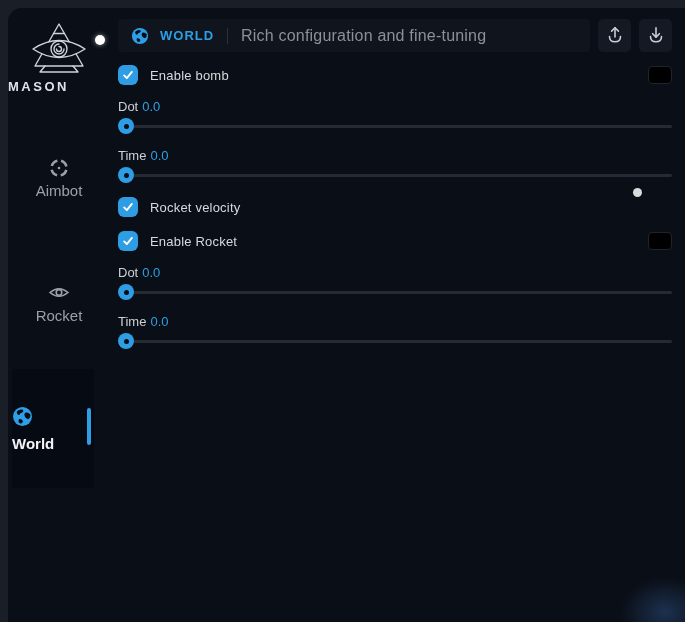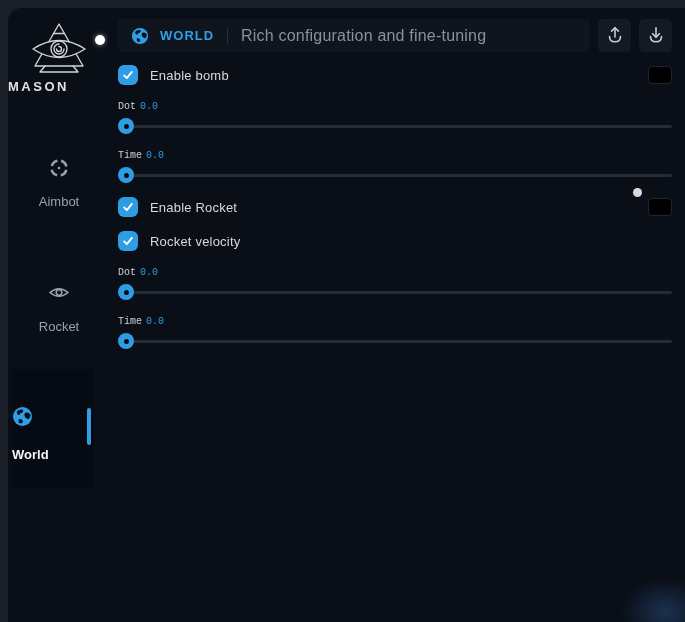--- a/index.html
+++ b/index.html
@@ -22,21 +22,21 @@
   .sidebar{position:absolute;left:0;top:0;width:102px;height:100%;}
   .brand{position:absolute;left:0;top:12px;width:102px;text-align:left;}
   .brand svg{display:block;margin:0 auto;}
   .brand-name{
     margin-top:3px;font-size:13px;font-weight:bold;letter-spacing:2.5px;
     color:#dfe3e7;
   }
   .nav-item{position:absolute;left:0;width:102px;text-align:center;cursor:pointer;}
   .nav-ic{display:block;height:22px;line-height:22px;}
   .nav-ic svg{vertical-align:middle;}
-  .nav-label{display:block;margin-top:16px;font-size:13px;color:#9aa1ab;}
+  .nav-label{display:block;margin-top:4px;font-size:15px;color:#9aa1ab;}
   .nav-world{
     position:absolute;left:4px;top:361px;width:82px;height:119px;
     background:#060a12;border-radius:3px;cursor:pointer;
   }
   .nav-world .nav-ic{position:absolute;left:0;top:36px;width:82px;}
   .nav-world .nav-label{position:absolute;left:0;top:62px;width:82px;color:#f2f4f7;font-weight:bold;}
   .active-bar{
     position:absolute;left:75px;top:39px;width:4px;height:37px;
     background:#2e9fe6;border-radius:2px;
   }
@@ -69,21 +69,21 @@
   .checkbox{
     width:20px;height:20px;border-radius:6px;background:#2f9de4;
     display:flex;align-items:center;justify-content:center;cursor:pointer;flex:0 0 auto;
   }
   .check-label{margin-left:12px;font-size:13px;color:#d6dade;letter-spacing:.2px;}
   .swatch{
     margin-left:auto;width:24px;height:18px;border-radius:4px;
     background:#000;border:1px solid #20252d;box-sizing:border-box;cursor:pointer;
   }
   .slider-block{margin-bottom:14px;}
-  .slider-label{font-size:10px;height:15px;line-height:15px;color:#ced2d7;margin-bottom:4px;font-family:Liberation Mono, monospace;}
+  .slider-label{font-size:13px;height:15px;line-height:15px;color:#ced2d7;margin-bottom:4px;}
   .slider-label .val{color:#2e9fe6;margin-left:4px;}
   .slider-track{position:relative;height:16px;cursor:pointer;}
   .track-line{
     position:absolute;left:2px;right:0;top:6.5px;height:3px;
     background:#262b33;border-radius:2px;
   }
   .slider-handle{
     position:absolute;left:0;top:0;width:16px;height:16px;border-radius:50%;
     background:#2f9de4;cursor:grab;
   }
@@ -229,31 +229,31 @@
         <div class="slider-handle"></div>
       </div>
     </div>
 
     <div class="check-row">
       <span class="checkbox">
         <svg width="14" height="14" viewBox="0 0 18 18" fill="none" stroke="#fff" stroke-width="2.4" stroke-linecap="round" stroke-linejoin="round">
             <path d="M4 9.5 L7.5 13 L14 5"></path>
           </svg>
       </span>
-      <span class="check-label">Enable Rocket</span>
-      <span class="swatch"></span>
+      <span class="check-label">Rocket velocity</span>
     </div>
 
     <div class="check-row">
       <span class="checkbox">
         <svg width="14" height="14" viewBox="0 0 18 18" fill="none" stroke="#fff" stroke-width="2.4" stroke-linecap="round" stroke-linejoin="round">
             <path d="M4 9.5 L7.5 13 L14 5"></path>
           </svg>
       </span>
-      <span class="check-label">Rocket velocity</span>
+      <span class="check-label">Enable Rocket</span>
+      <span class="swatch"></span>
     </div>
 
     <div class="slider-block">
       <div class="slider-label">
         <span>Dot</span><span class="val">0.0</span>
       </div>
       <div class="slider-track">
         <div class="track-line"></div>
         <div class="slider-handle"></div>
       </div>

